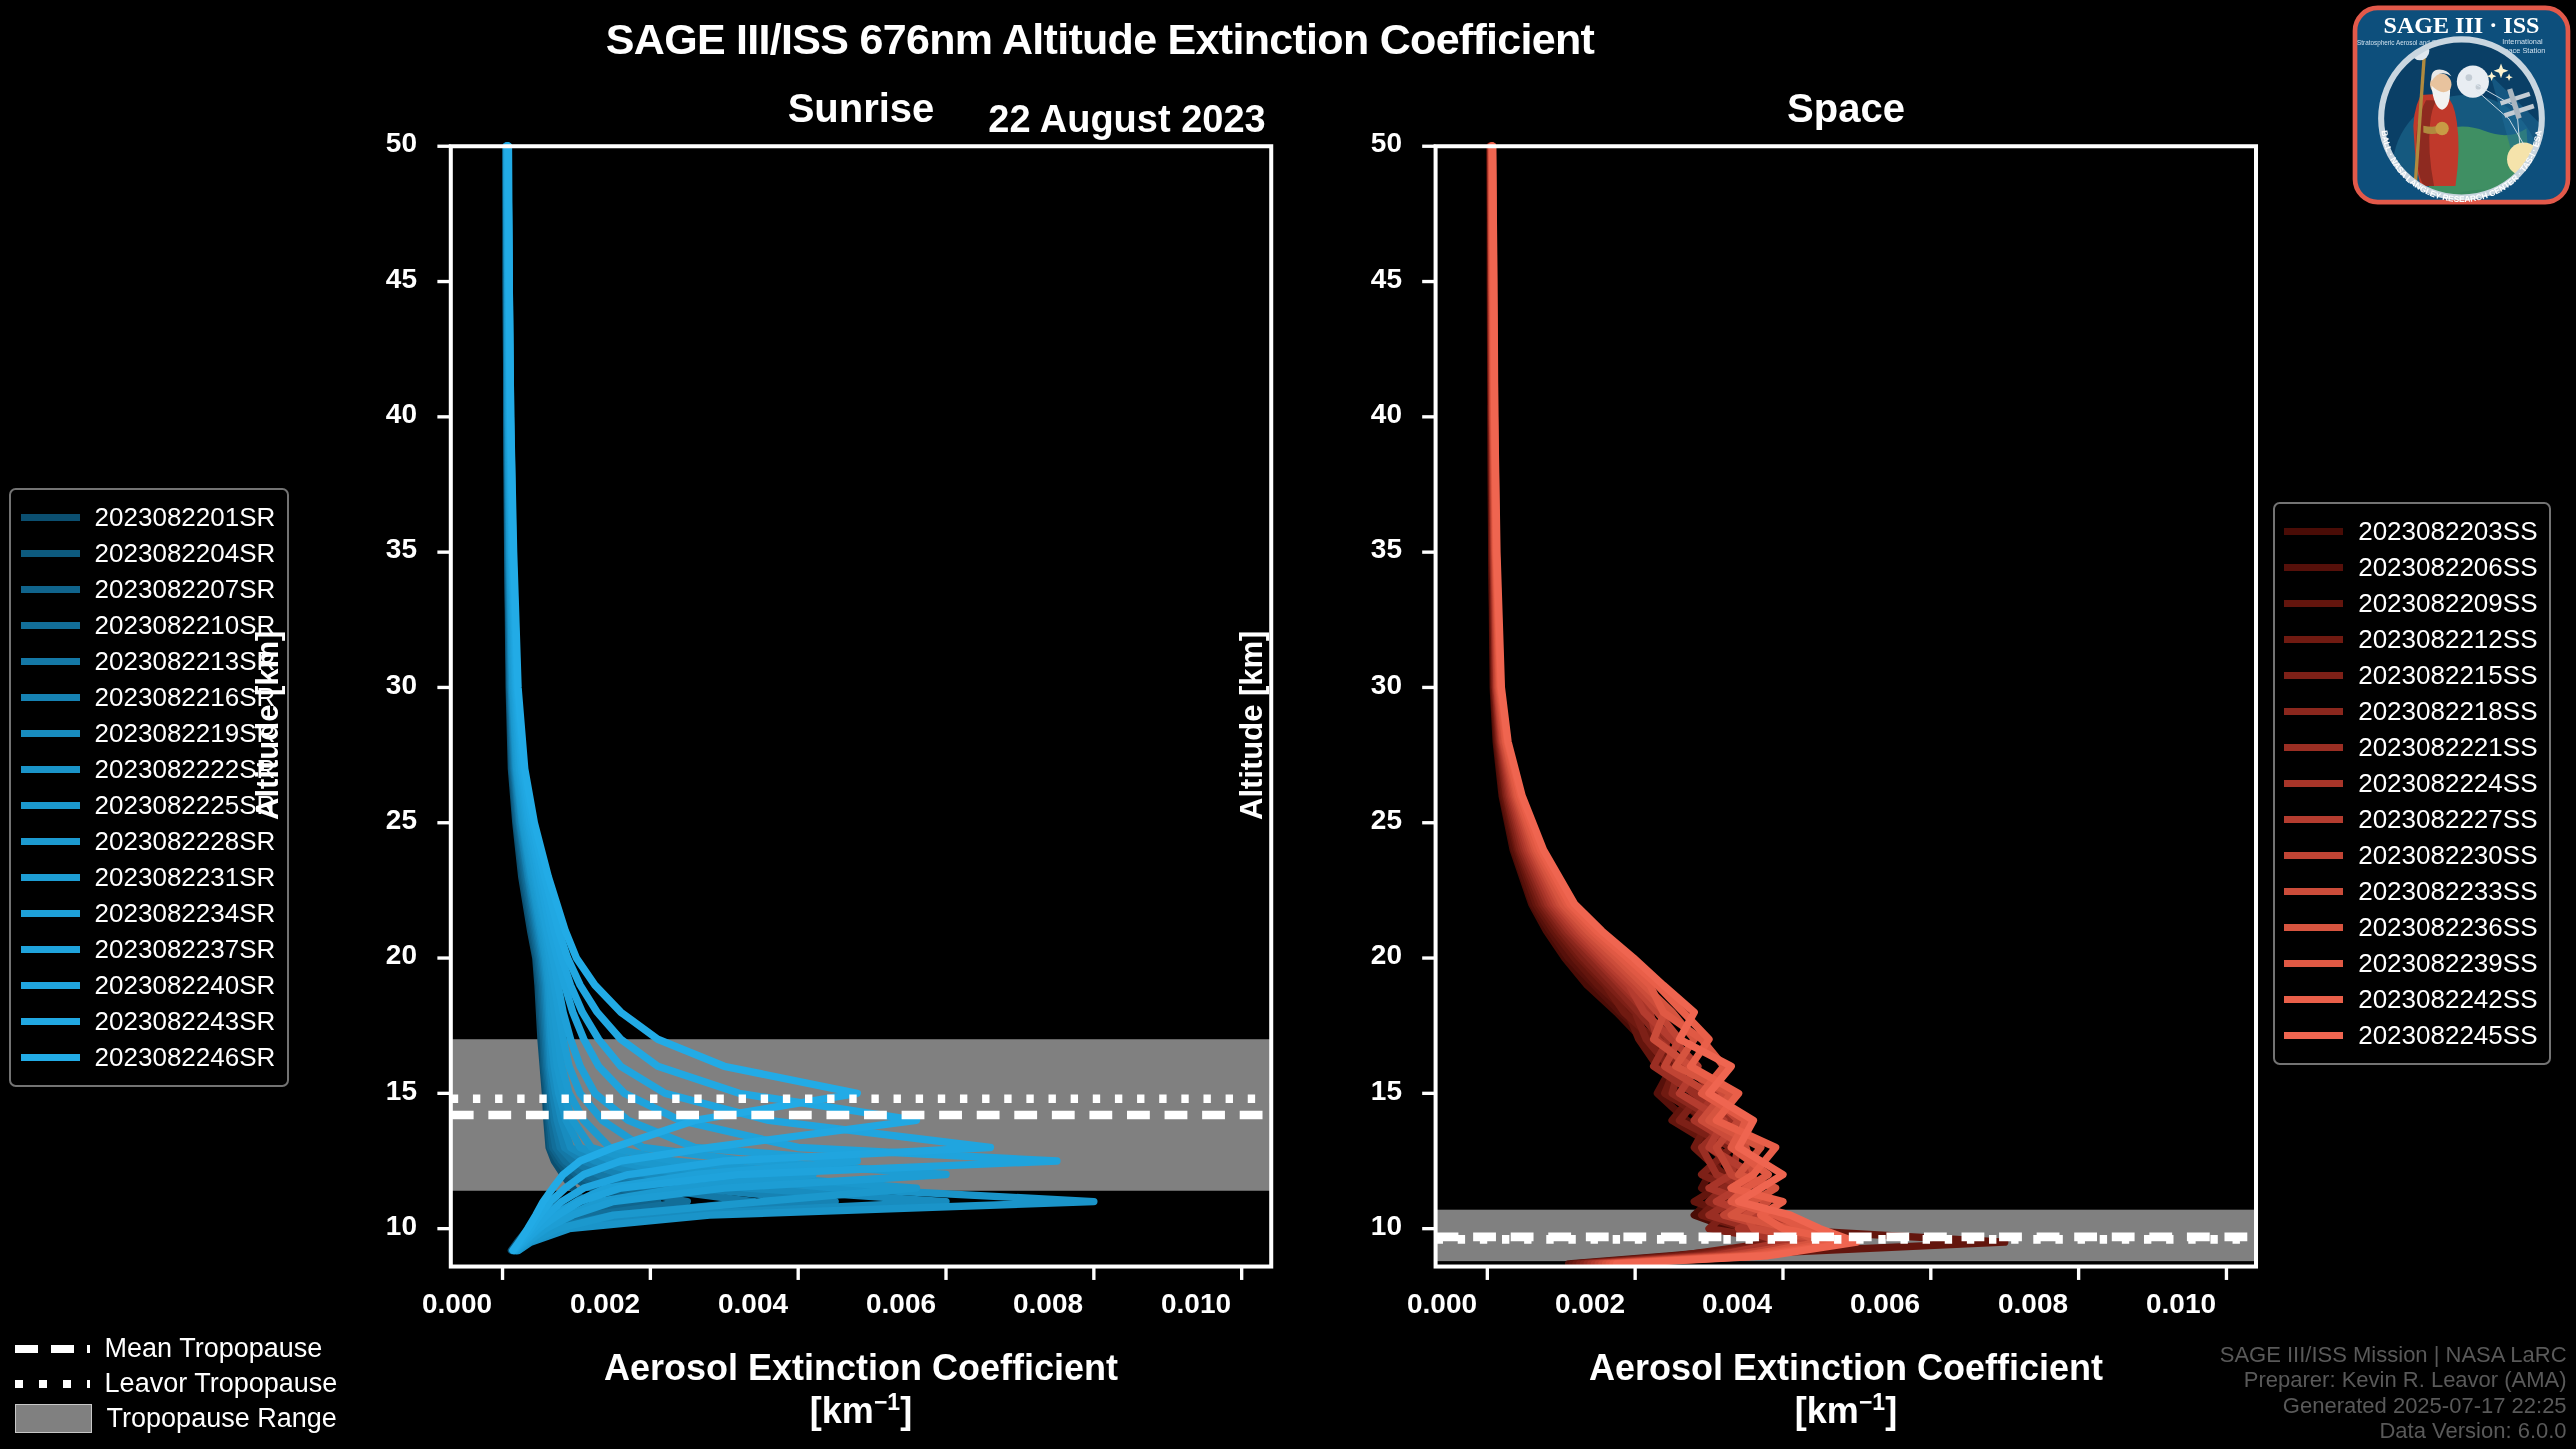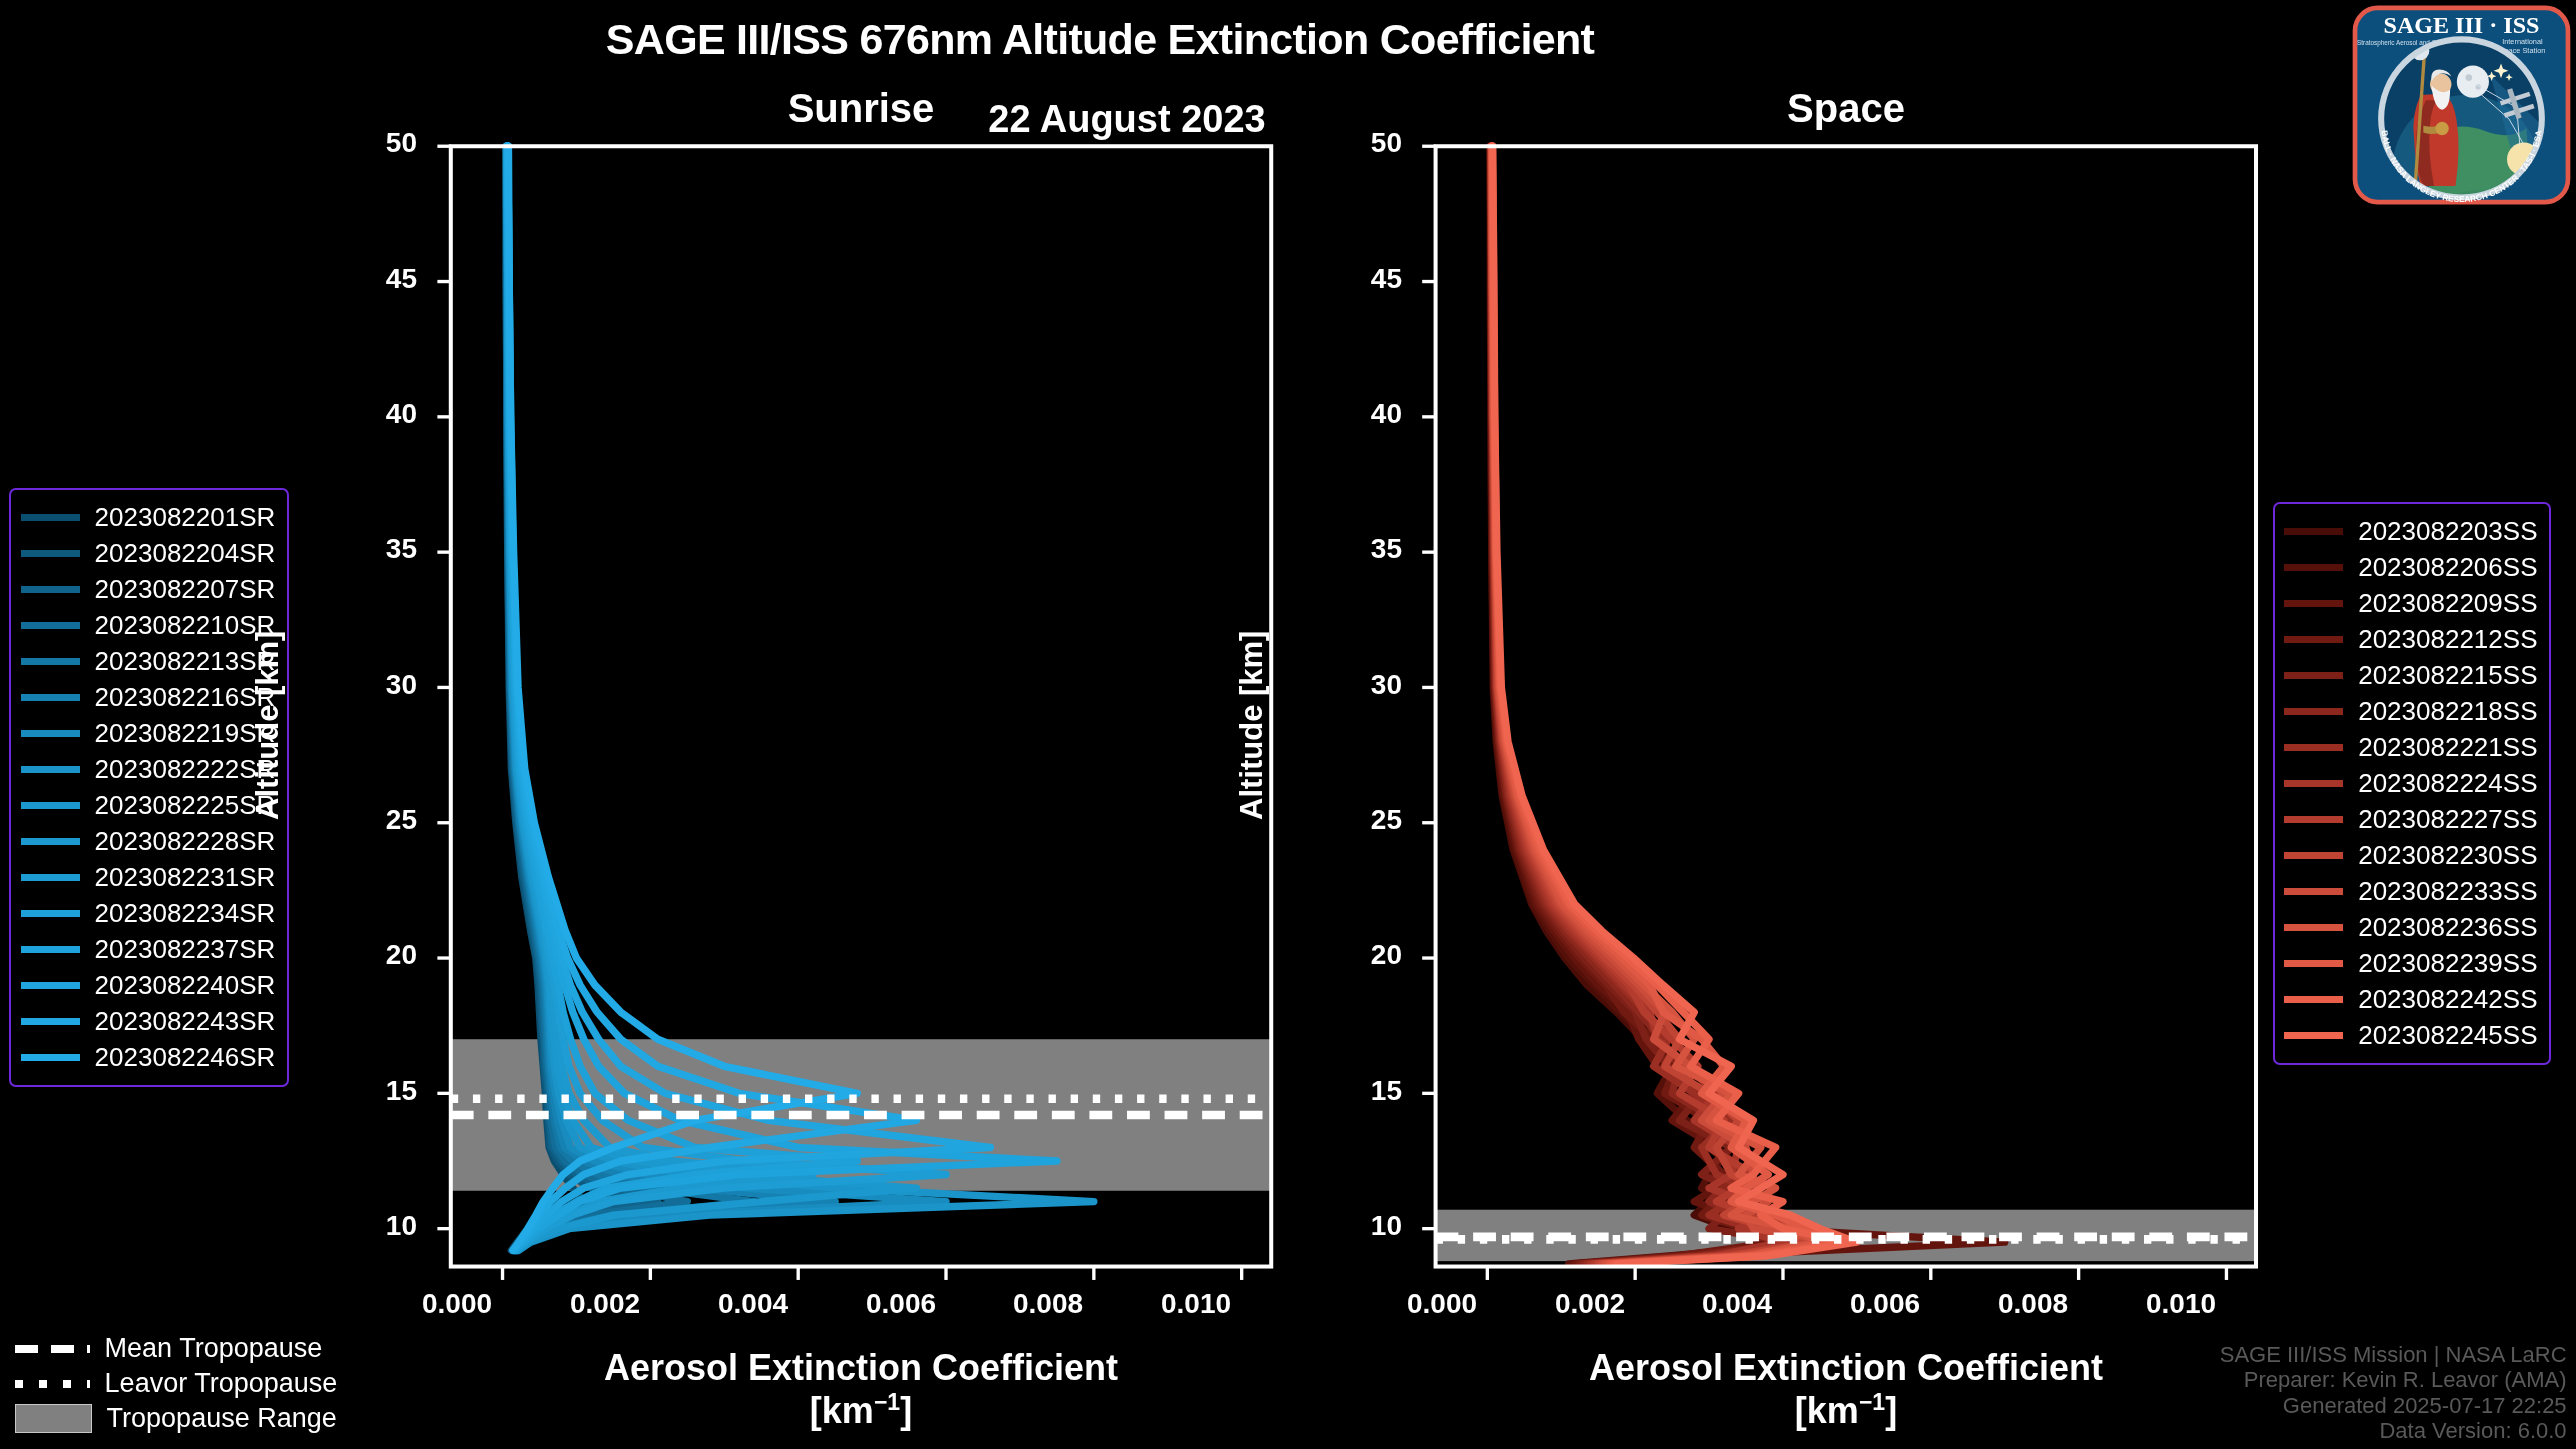--- a/index.html
+++ b/index.html
@@ -12,21 +12,21 @@
             font-family:"Liberation Sans Narrow","Liberation Sans",sans-serif;margin-top:17px;}
   .panel-head{position:absolute;top:86px;font-size:40px;font-weight:bold;text-align:center;
               font-family:"Liberation Sans Narrow","Liberation Sans",sans-serif;}
   .axis-title{font-size:36px;font-weight:bold;text-align:center;
               font-family:"Liberation Sans Narrow","Liberation Sans",sans-serif;}
   .tick-lbl{position:absolute;font-size:28px;font-weight:bold;text-align:left;
             font-family:"Liberation Sans Narrow","Liberation Sans",sans-serif;}
   .ylbl{position:absolute;font-size:31px;font-weight:bold;
         font-family:"Liberation Sans Narrow","Liberation Sans",sans-serif;
         transform:rotate(-90deg);transform-origin:left top;white-space:nowrap;}
-  .legend-box{position:absolute;border:2px solid #6d28d9;border-radius:6.7px;background:#000;
+  .legend-box{position:absolute;border:2px solid #737373;border-radius:6.7px;background:#000;
               padding:9.4px 12px 9.4px 9.4px;}
   .legend-row{display:flex;align-items:center;height:36px;}
   .legend-swatch{width:59px;height:7.4px;margin-right:14.8px;flex:0 0 auto;}
   .legend-text{font-size:26px;color:#fff;font-family:"Liberation Sans","DejaVu Sans",sans-serif;
                white-space:nowrap;}
   .trop-legend{position:absolute;left:14.8px;}
   .trop-row{display:flex;align-items:center;height:35px;}
   .trop-key{width:75px;height:17.4px;margin-right:14.8px;flex:0 0 auto;position:relative;}
   .trop-text{font-size:27px;font-family:"Liberation Sans","DejaVu Sans",sans-serif;}
   .dash-key::before{content:"";position:absolute;left:0;top:5.4px;width:75px;height:7.4px;

